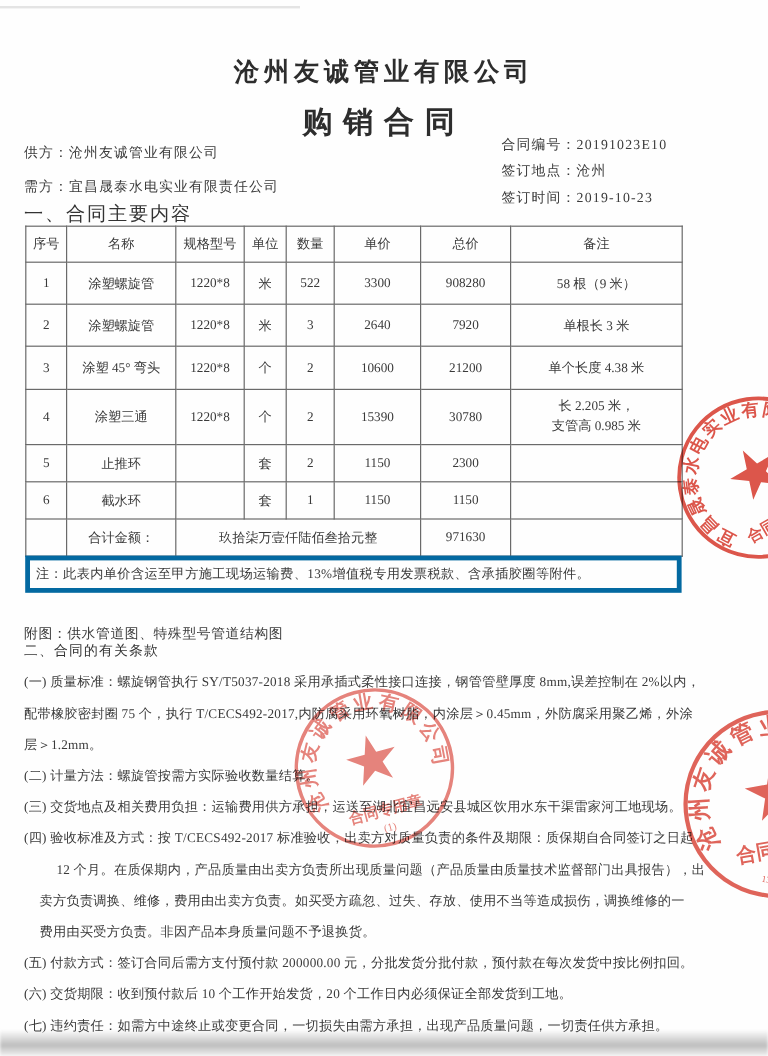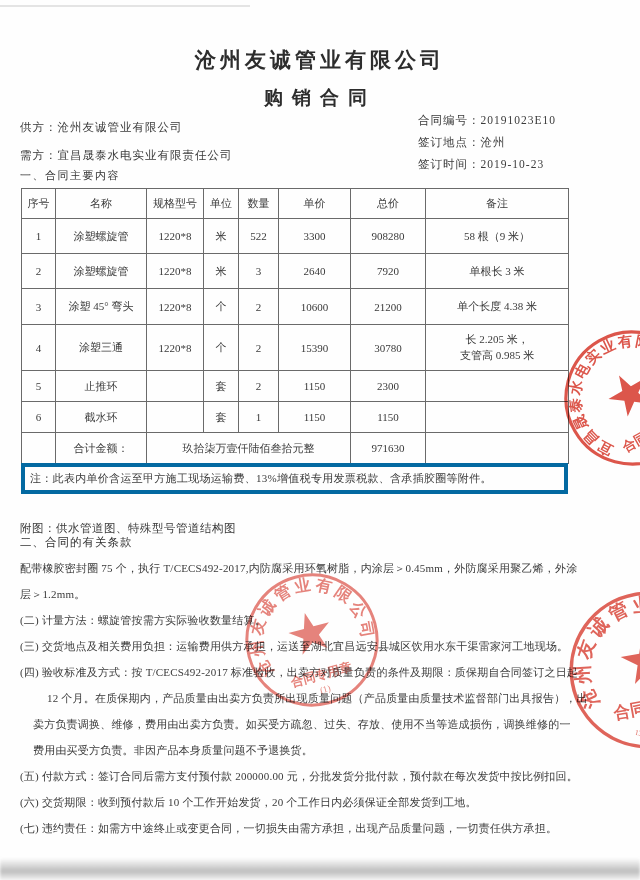--- a/index.html
+++ b/index.html
@@ -5,23 +5,23 @@
   html,body{margin:0;padding:0;}
   body{
     width:640px;height:880px;position:relative;overflow:hidden;
     background:#fefefe;color:#333;
     font-family:"Liberation Serif","DejaVu Serif",serif;
   }
   .abs{position:absolute;}
   .title-company{top:46px;left:0;width:640px;text-align:center;
     font-size:21px;font-weight:bold;letter-spacing:4px;color:#2d2d2d;}
   .title-doc{top:85px;left:0;width:640px;text-align:center;
-    font-size:19px;font-weight:bold;letter-spacing:9px;color:#2d2d2d;}
+    font-size:25px;font-weight:bold;letter-spacing:9px;color:#2d2d2d;}
   .meta{font-size:11.5px;letter-spacing:1px;color:#3a3a3a;white-space:nowrap;}
-  .sec-title{font-size:11px;letter-spacing:1.5px;color:#333;}
+  .sec-title{font-size:16px;letter-spacing:1.5px;color:#333;}
   
   .tblwrap{top:188px;left:21px;width:549px;}
   table{border-collapse:collapse;table-layout:fixed;width:541px;}
   td{border:1px solid #6a6a6a;text-align:center;vertical-align:middle;
      font-size:11px;color:#3a3a3a;padding:0 2px;overflow:hidden;}
   .tr-h{height:30px}.tr-a{height:35px}.tr-b{height:35px}.tr-c{height:36px}
   .tr-d{height:46px}.tr-e{height:31px}.tr-f{height:31px}.tr-g{height:31px}
   .rk2{line-height:1.45;}
   .notebox{width:547px;margin-top:-1px;border:4px solid #0369a1;
     min-height:31px;display:flex;align-items:center;
@@ -171,20 +171,21 @@
     </table>
   <div class="notebox">
     <span>注：此表内单价含运至甲方施工现场运输费、13%增值税专用发票税款、含承插胶圈等附件。</span>
   </div>
 </div>
 
 <div class="abs attach">附图：供水管道图、特殊型号管道结构图</div>
 
 <div class="abs terms">
   <div class="t-title">二、合同的有关条款</div>
+  <div class="ln">(一) 质量标准：螺旋钢管执行 SY/T5037-2018 采用承插式柔性接口连接，钢管管壁厚度 8mm,误差控制在 2%以内，</div>
   <div class="ln">配带橡胶密封圈 75 个，执行 T/CECS492-2017,内防腐采用环氧树脂，内涂层＞0.45mm，外防腐采用聚乙烯，外涂</div>
   <div class="ln">层＞1.2mm。</div>
   <div class="ln">(二) 计量方法：螺旋管按需方实际验收数量结算。</div>
   <div class="ln">(三) 交货地点及相关费用负担：运输费用供方承担，运送至湖北宜昌远安县城区饮用水东干渠雷家河工地现场。</div>
   <div class="ln">(四) 验收标准及方式：按 T/CECS492-2017 标准验收，出卖方对质量负责的条件及期限：质保期自合同签订之日起</div>
   <div class="ln ind1">12 个月。在质保期内，产品质量由出卖方负责所出现质量问题（产品质量由质量技术监督部门出具报告），出</div>
   <div class="ln ind2">卖方负责调换、维修，费用由出卖方负责。如买受方疏忽、过失、存放、使用不当等造成损伤，调换维修的一</div>
   <div class="ln ind2">费用由买受方负责。非因产品本身质量问题不予退换货。</div>
   <div class="ln">(五) 付款方式：签订合同后需方支付预付款 200000.00 元，分批发货分批付款，预付款在每次发货中按比例扣回。</div>
   <div class="ln">(六) 交货期限：收到预付款后 10 个工作开始发货，20 个工作日内必须保证全部发货到工地。</div>

